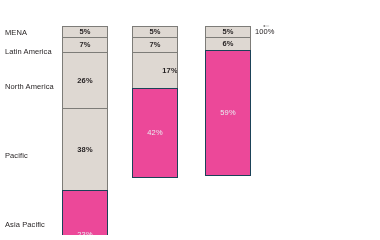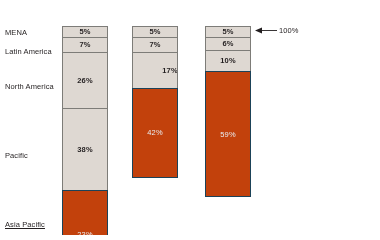--- a/index.html
+++ b/index.html
@@ -48,21 +48,21 @@
     justify-content: center;
     overflow: hidden;
   }
   .seg:last-child {
     border-bottom: 1px solid #7d7c78;
   }
   .seg.light {
     background: #ded8d2;
   }
   .seg.dark {
-    background: #c2410c;
+    background: #ec4899;
     border-color: #1b4258;
   }
   .seg-label {
     font-size: 7.5px;
     font-weight: bold;
     color: #231f20;
     letter-spacing: 0.1px;
   }
   .seg.dark .seg-label {
     color: #e8eef2;
@@ -79,21 +79,21 @@
     background: #9a9a99;
   }
 
   
   #annotation-100 {
     position: absolute;
     left: 255px;
     top: 9px;
     height: 11px;
     display: flex;
-    align-items: center;
+    flex-direction: column;
   }
   #annotation-arrow {
     width: 22px;
     height: 7px;
     display: block;
     margin-right: 2px;
   }
   #annotation-text {
     font-size: 7.5px;
     color: #231f20;
@@ -107,21 +107,21 @@
 <div id="chart-root">
 
   <div class="cat-label" style="left:5px; top:12px;">MENA</div>
 
   <div class="cat-label" style="left:5px; top:66px;">North America</div>
 
   <div class="cat-label" style="left:5px; top:31px;">Latin America</div>
 
   <div class="cat-label" style="left:5px; top:135px;">Pacific</div>
 
-  <div class="cat-label" style="left:5px; top:204px;text-decoration:underline;">Asia Pacific</div>
+  <div class="cat-label" style="left:5px; top:204px;">Asia Pacific</div>
 
   <div class="bar" id="bar-0" style="left:62px; top:10px; height:214px;">
     <div class="seg light" style="height: 5.05051%;">
       <span class="seg-label">5%</span>
     </div>
     <div class="seg light" style="height: 7.07071%;">
       <span class="seg-label">7%</span>
     </div>
     <div class="seg light" style="height: 26.2626%;">
       <span class="seg-label">26%</span>
@@ -149,23 +149,20 @@
     </div>
   </div>
 
   <div class="bar" id="bar-2" style="left:205px; top:10px; height:214px;">
     <div class="seg light" style="height: 5%;">
       <span class="seg-label">5%</span>
     </div>
     <div class="seg light" style="height: 6%;">
       <span class="seg-label">6%</span>
     </div>
-    <div class="seg light" style="height: 10%;">
-      <span class="seg-label">10%</span>
-    </div>
     <div class="seg dark" style="height: 59%;">
       <span class="seg-label">59%</span>
     </div>
   </div>
 
   <div id="baseline"></div>
 
   <div id="annotation-100">
     <svg id="annotation-arrow" viewBox="0 0 22 7">
       <line x1="7" y1="3.5" x2="22" y2="3.5" stroke="#231f20" stroke-width="0.9"></line>

